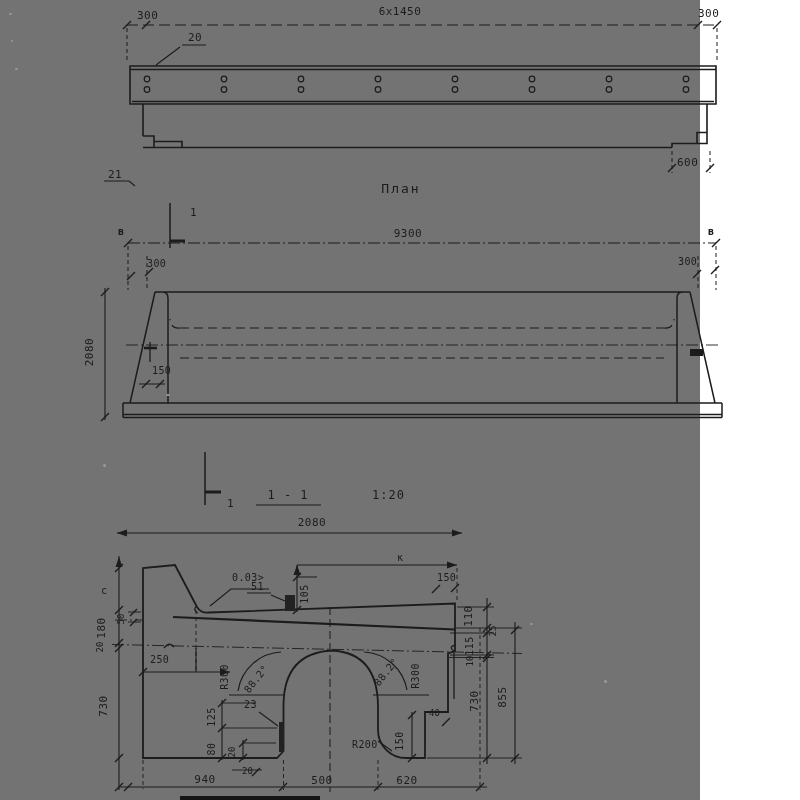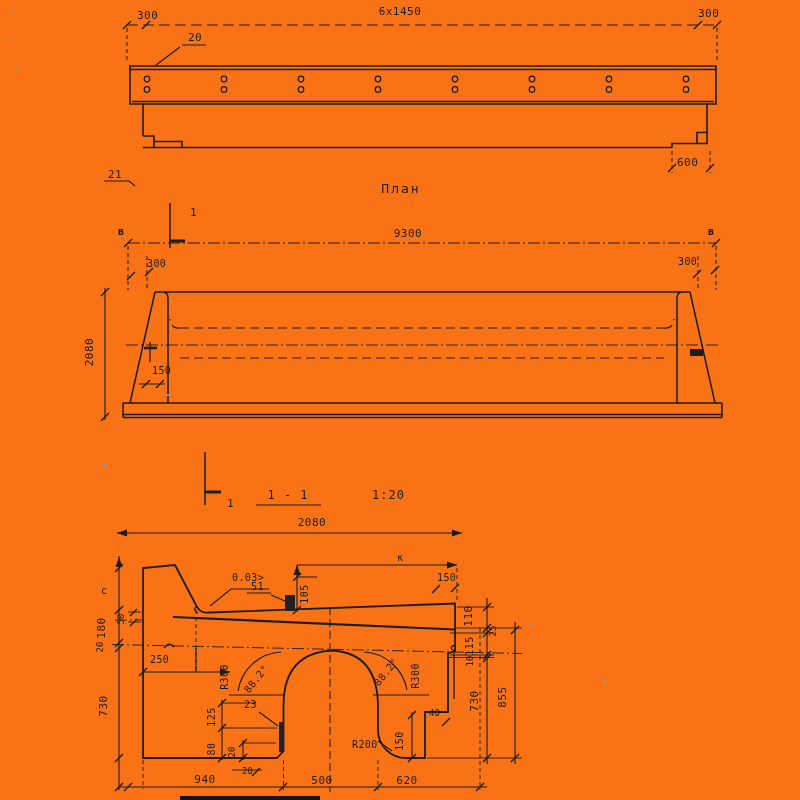--- a/index.html
+++ b/index.html
@@ -1,16 +1,16 @@
 <!DOCTYPE html>
 <html><head>
 <meta charset="utf-8">
 <style>
   html,body{margin:0;padding:0;background:#ffffff;width:800px;height:800px;overflow:hidden;}
-  .sheet{position:relative;width:800px;height:800px;background:#f97316;
+  .sheet{position:relative;width:700px;height:800px;background:#737373;
          font-family:"DejaVu Sans Mono","Liberation Mono",monospace;}
   svg{position:absolute;left:0;top:0;}
   svg text{fill:#1c1c1c;font-family:"DejaVu Sans Mono","Liberation Mono",monospace;}
   .t11{font-size:11px;letter-spacing:.5px;}
   .t10{font-size:10px;letter-spacing:.4px;}
   .t9{font-size:9px;}
   .t12{font-size:12px;letter-spacing:1px;}
   .t13{font-size:13px;letter-spacing:2px;}
   .bold{font-weight:bold;}
   .ln{stroke:#1c1c1c;fill:none;}

